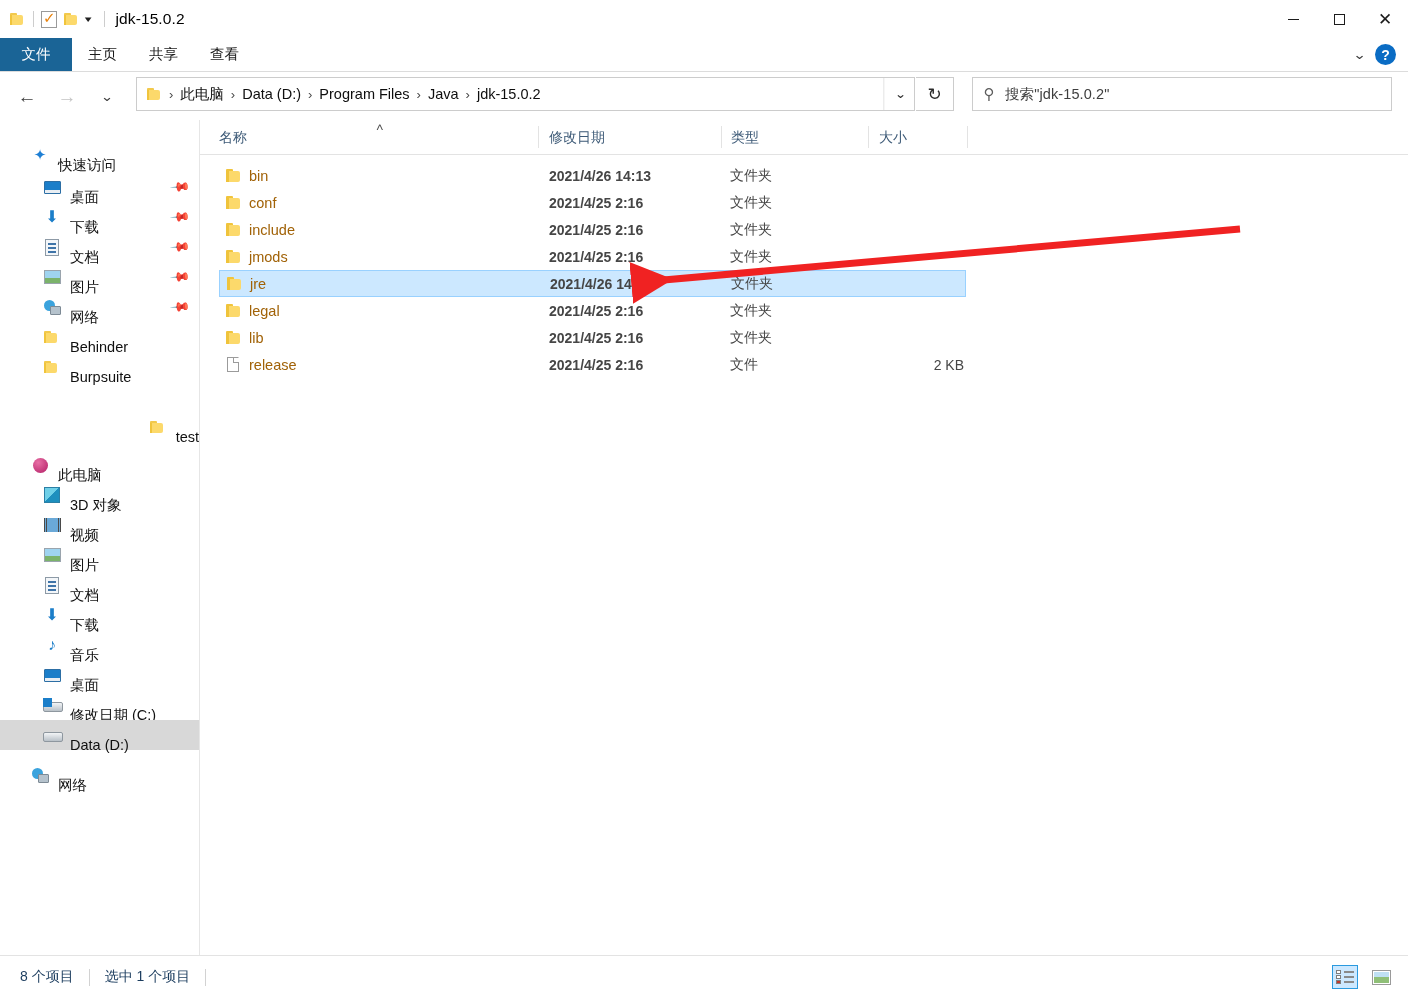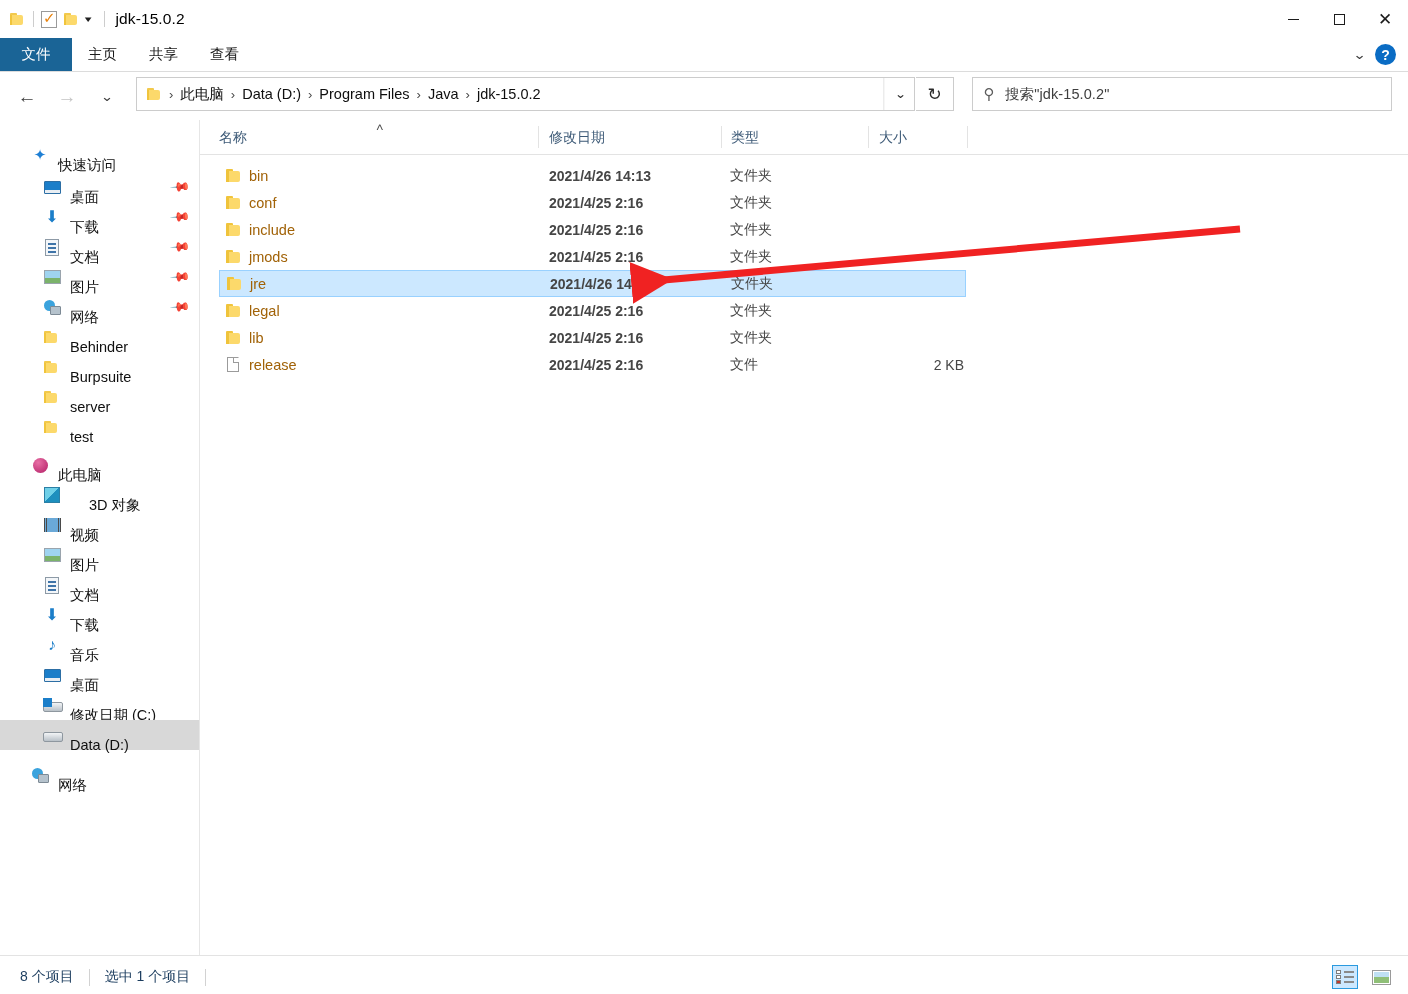--- a/index.html
+++ b/index.html
@@ -473,39 +473,33 @@
             <span class="ic-folder-sm"></span>
           </span>
           <span class="sb-label">Burpsuite</span>
         </div>
         <div class="sb-item lvl1" style="position: absolute; top: 202px; left: 0px; right: 0px;">
           <span class="sb-ic">
             <span class="ic-folder-sm"></span>
           </span>
           <span class="sb-label">Behinder</span>
         </div>
-        <div class="sb-item lvl1" style="position: absolute; top: 262px; left: 0px; right: 0px;">
+        <div class="sb-item lvl1" style="position: absolute; top: 292px; left: 14px; right: 0px; justify-content: flex-end;">
           <span class="sb-ic">
             <span class="ic-folder-sm"></span>
           </span>
-          <span class="sb-label">server</span>
-        </div>
-        <div class="sb-item lvl1" style="position: absolute; top: 292px; left: 0px; right: 0px;">
-          <span class="sb-ic">
-            <span class="ic-folder-sm"></span>
-          </span>
           <span class="sb-label">test</span>
         </div>
         <div class="sb-item lvl0" style="position: absolute; top: 330px; left: 0px; right: 0px;">
           <span class="sb-ic">
             <span class="ic-pc"></span>
           </span>
           <span class="sb-label">此电脑</span>
         </div>
-        <div class="sb-item lvl1" style="position: absolute; top: 360px; left: 0px; right: 0px; gap: 19px;">
+        <div class="sb-item lvl1" style="position: absolute; top: 360px; left: 0px; right: 0px;">
           <span class="sb-ic">
             <span class="ic-3d"></span>
           </span>
           <span class="sb-label">3D 对象</span>
         </div>
         <div class="sb-item lvl1" style="position: absolute; top: 390px; left: 0px; right: 0px;">
           <span class="sb-ic">
             <span class="ic-video"></span>
           </span>
           <span class="sb-label">视频</span>

